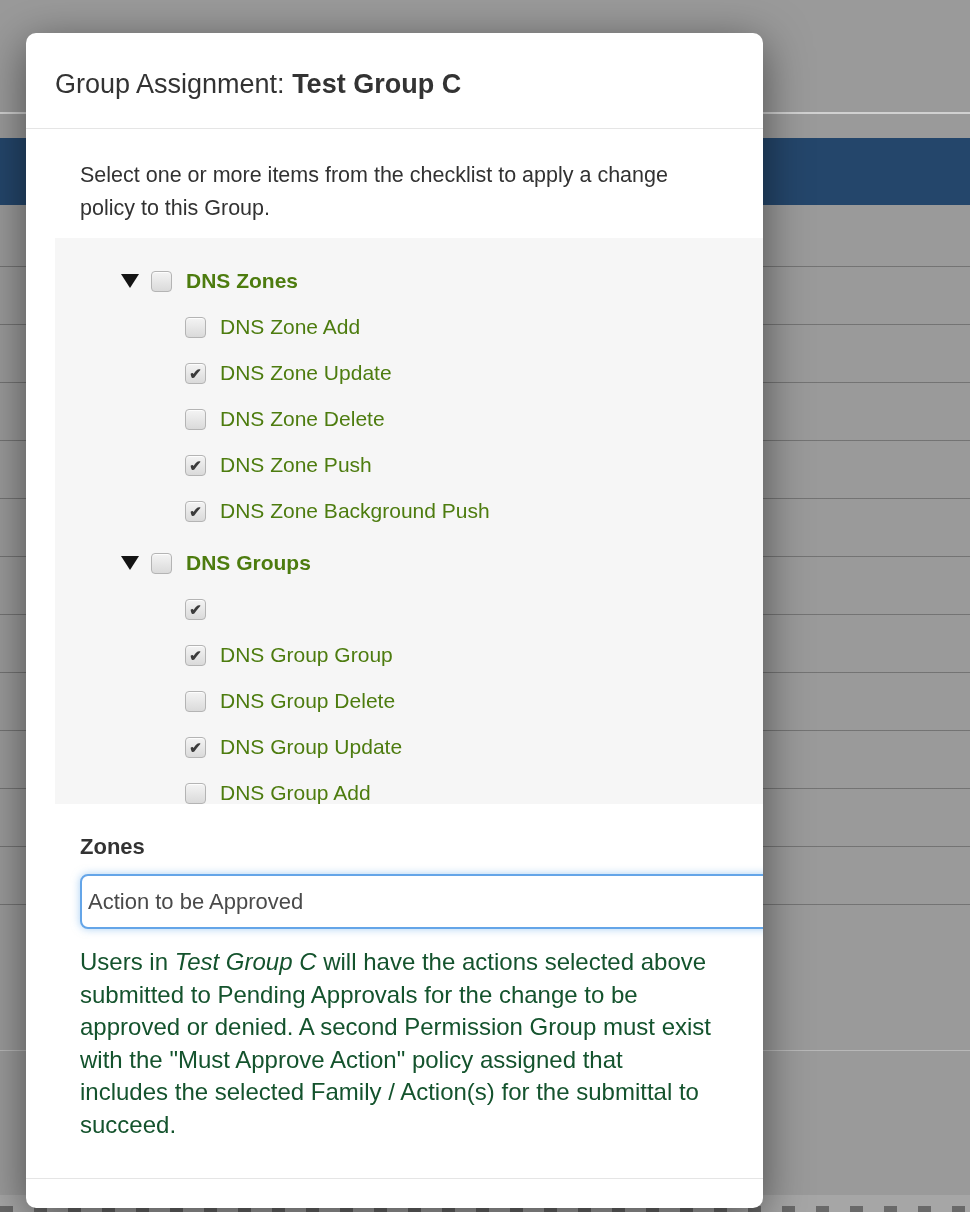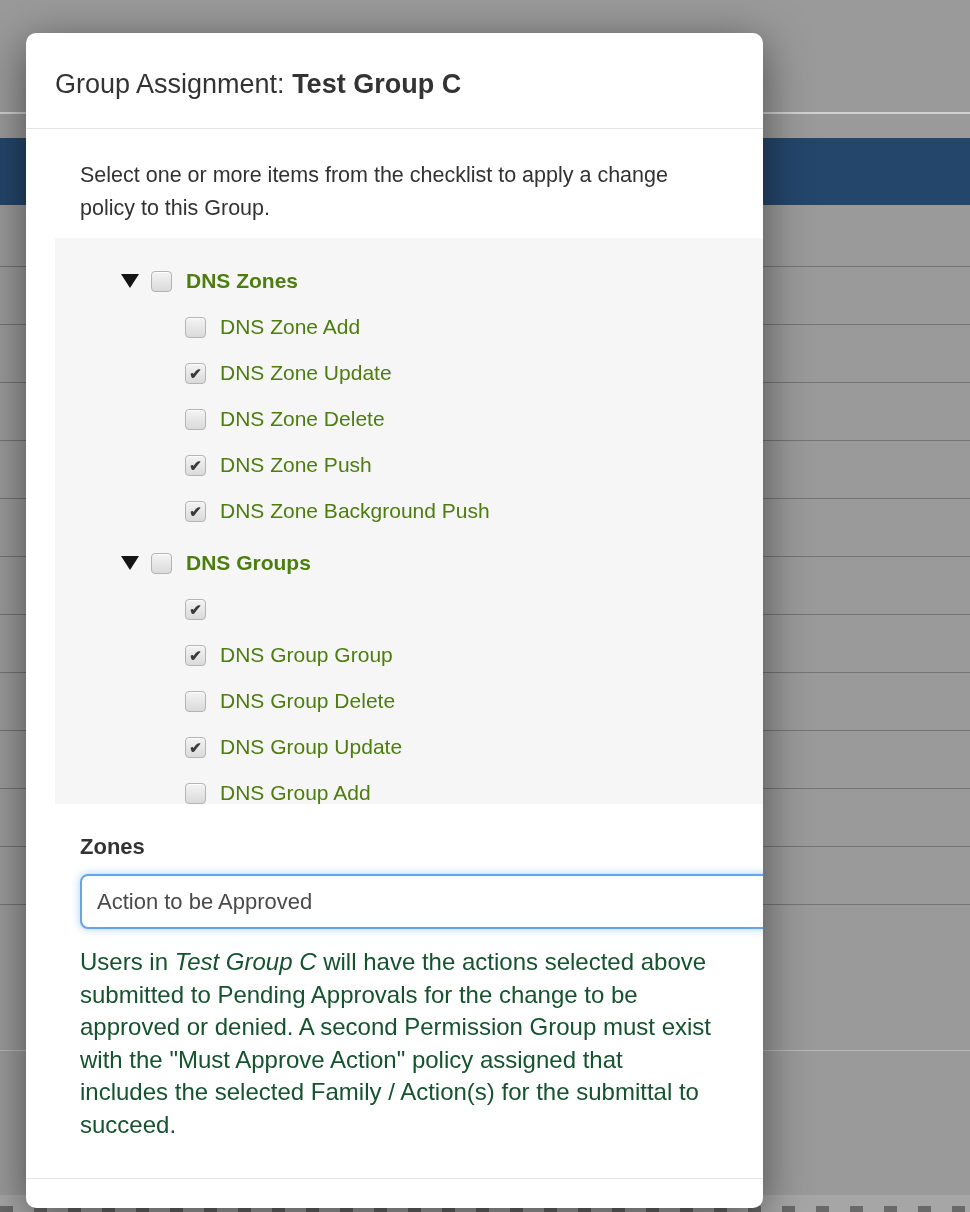--- a/index.html
+++ b/index.html
@@ -39,21 +39,21 @@
   .chk-label{font-size:21px;color:#4d7c0f;}
   .chk-row.group .chk-label{font-weight:bold;}
 
   .scrolltrack{position:absolute;top:0;right:0;width:29px;height:100%;background:#fcfcfc;
                border-left:1px solid #e6e6e6;border-right:1px solid #e6e6e6;box-sizing:border-box;}
   .scrollthumb{position:absolute;left:5px;width:17px;top:248px;height:287px;background:#b5b5b5;border-radius:9px;cursor:pointer;}
 
   .policy-label{margin:30px 0 0 54px;font-size:22px;font-weight:bold;color:#333;}
   .select-wrap{position:relative;margin:14px 0 0 54px;width:815px;}
   .policy-select{width:100%;height:55px;border:2px solid #64a5e8;border-radius:8px;background:#fff;
-                 font-size:22px;color:#4a4a4a;padding:0 46px 0 15px;appearance:none;-webkit-appearance:none;
+                 font-size:22px;color:#4a4a4a;padding:0 46px 0 6px;appearance:none;-webkit-appearance:none;
                  box-shadow:0 0 9px rgba(99,167,232,.55);font-family:inherit;box-sizing:border-box;outline:none;}
   .spinner{position:absolute;right:15px;top:50%;transform:translateY(-50%);display:flex;flex-direction:column;gap:4px;pointer-events:none;}
   .spin-up{width:0;height:0;border-left:7px solid transparent;border-right:7px solid transparent;border-bottom:10px solid #555;}
   .spin-down{width:0;height:0;border-left:7px solid transparent;border-right:7px solid transparent;border-top:10px solid #555;}
 
   .description{margin:17px 50px 0 54px;max-width:815px;font-size:24px;line-height:32.5px;color:#14532d;}
   .description i{font-style:italic;}
 
   .modal-footer{border-top:1px solid #e5e5e5;margin-top:37px;padding:32px 47px 0 0;
                 display:flex;justify-content:flex-end;align-items:center;gap:38px;}

